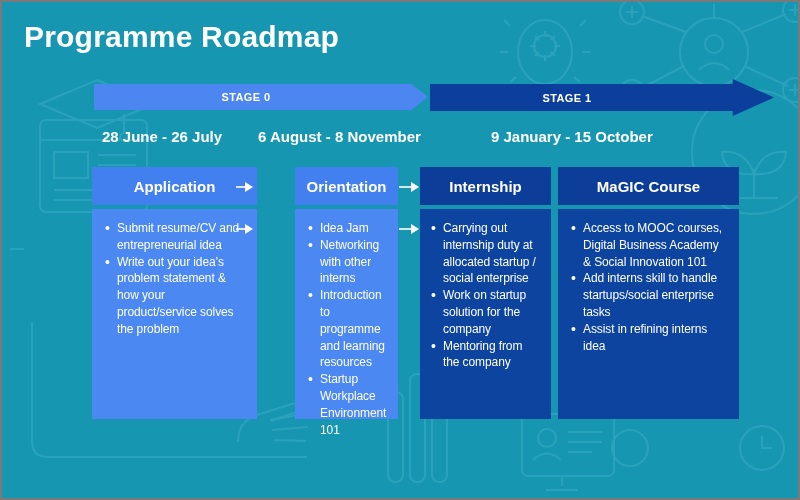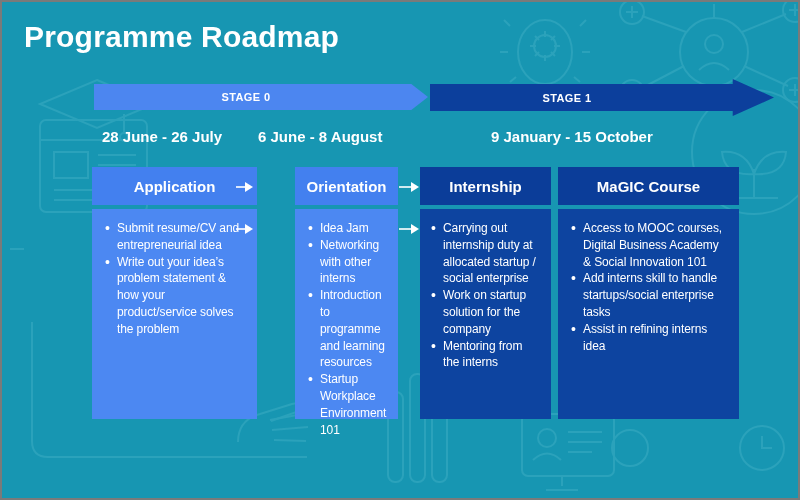--- a/index.html
+++ b/index.html
@@ -128,21 +128,21 @@
   <div class="title">Programme Roadmap</div>
 
   <div class="stage stage0">
     <span>STAGE 0</span>
   </div>
   <div class="stage stage1">
     <span>STAGE 1</span>
   </div>
 
   <div class="date date1">28 June - 26 July</div>
-  <div class="date date2">6 June - 8 August</div>
+  <div class="date date2">6 August - 8 November</div>
   <div class="date date3">9 January - 15 October</div>
 
   <div class="col light" style="left:90px; width:165px;">
     <div class="col-head">Application</div>
     <div class="col-body">
       <ul>
         <li>Submit resume/CV and entrepreneurial idea</li>
         <li>Write out your idea’s problem statement &amp; how your product/service solves the problem</li>
       </ul>
     </div>
@@ -159,21 +159,21 @@
       </ul>
     </div>
   </div>
 
   <div class="col dark" style="left:418px; width:131px;">
     <div class="col-head">Internship</div>
     <div class="col-body" style="padding-left:10px;">
       <ul>
         <li>Carrying out internship duty at allocated startup / social enterprise</li>
         <li>Work on startup solution for the company</li>
-        <li>Mentoring from the interns</li>
+        <li>Mentoring from the company</li>
       </ul>
     </div>
   </div>
 
   <div class="col dark" style="left:556px; width:181px;">
     <div class="col-head">MaGIC Course</div>
     <div class="col-body">
       <ul>
         <li>Access to MOOC courses, Digital Business Academy &amp; Social Innovation 101</li>
         <li>Add interns skill to handle startups/social enterprise tasks</li>

